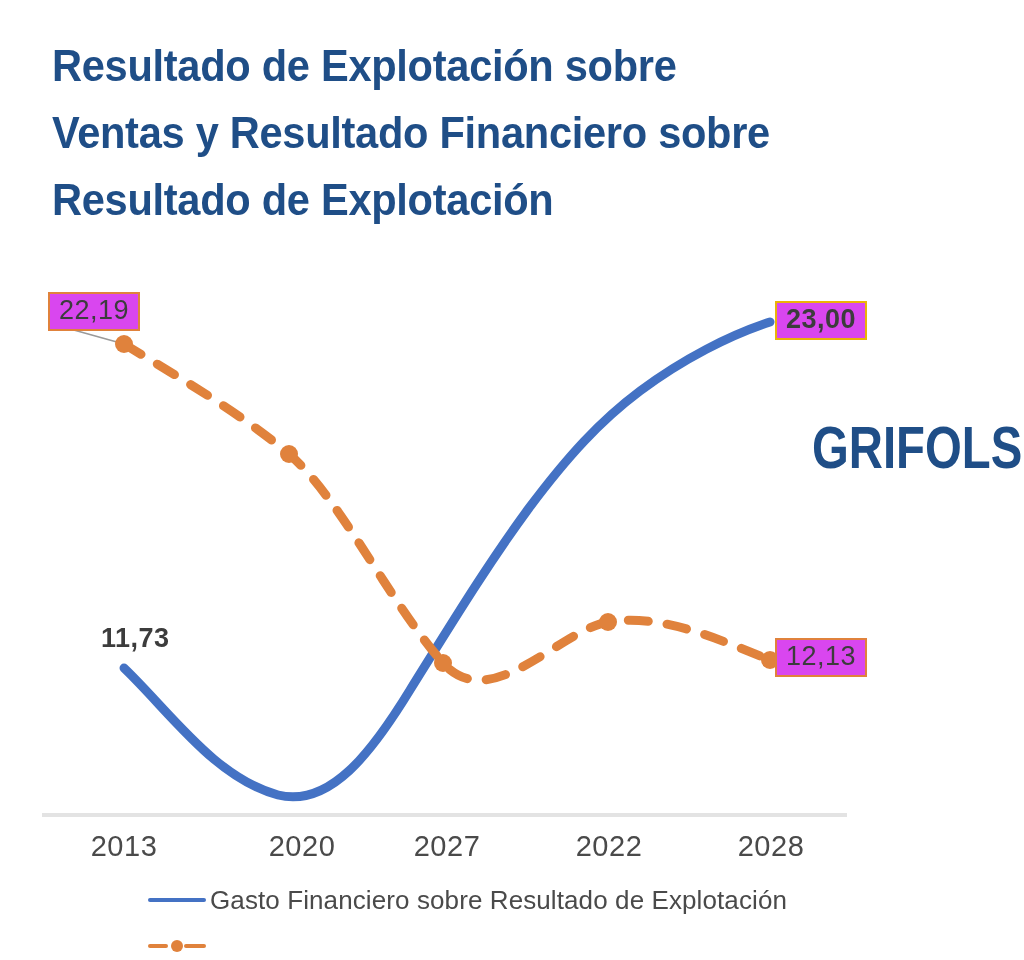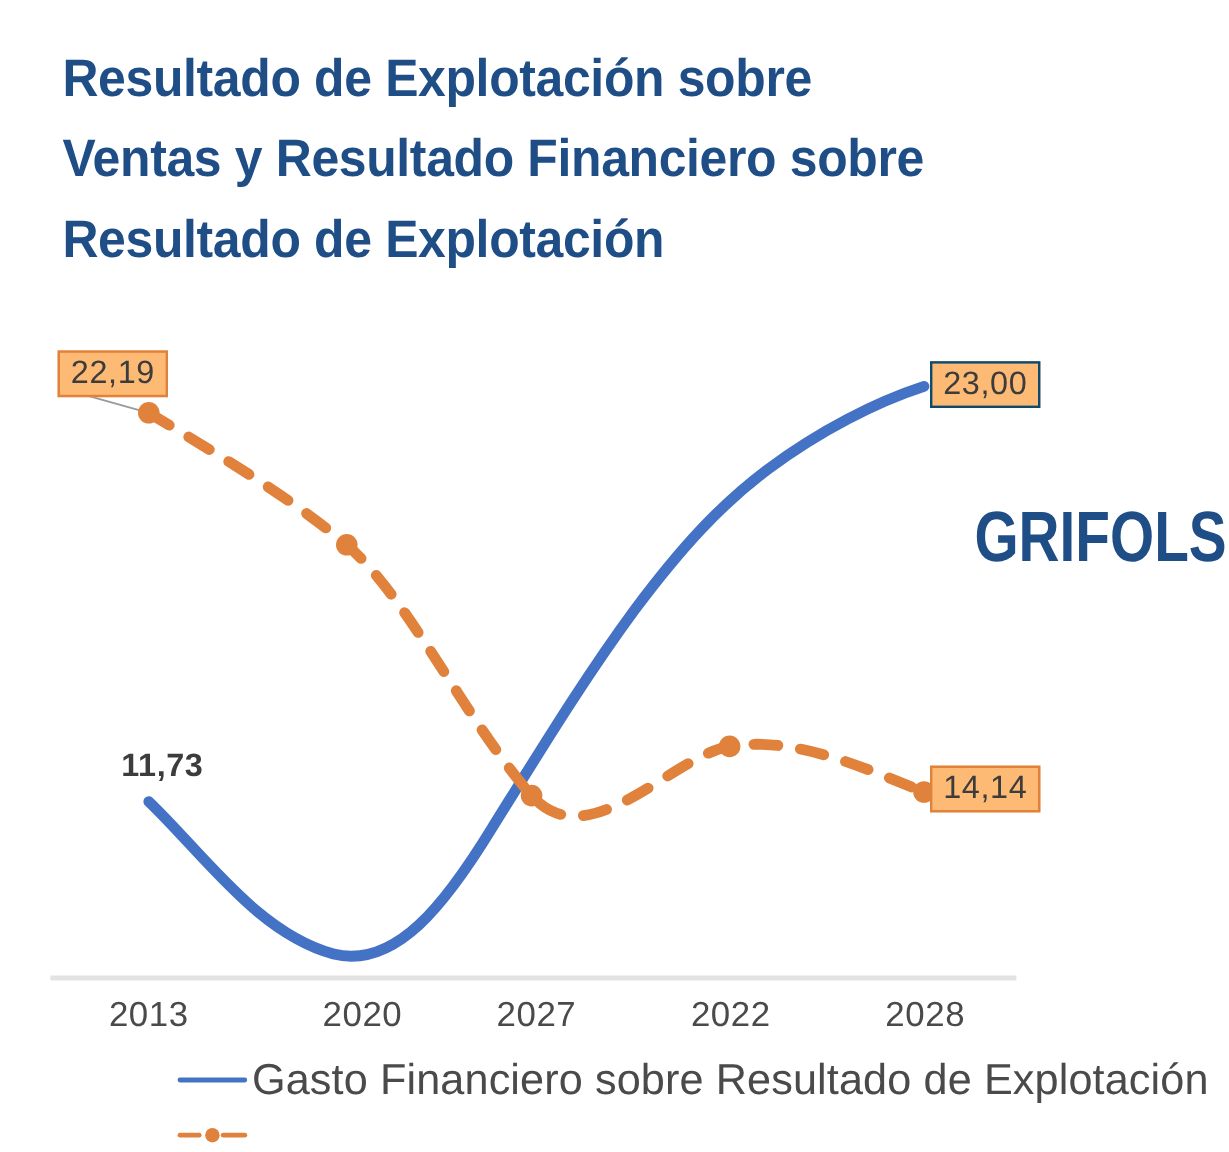--- a/index.html
+++ b/index.html
@@ -28,28 +28,28 @@
 
   
   .chart-area{position:absolute;left:0;top:0;width:1024px;height:960px;}
   svg.plot{position:absolute;left:0;top:0;width:1024px;height:960px;display:block;}
 
   
   .callout{
     position:absolute;
     font-size:27px;
     color:#3c3c3c;
-    background:#fdba74;
+    background:#d946ef;
     padding:2px 9px 4px 9px;
     white-space:nowrap;
     line-height:1.08;
     letter-spacing:0.5px;
   }
   .callout.boxed-orange{border:2px solid #E0823C;}
-  .callout.boxed-blue{border:2px solid #0c4a6e;}
+  .callout.boxed-blue{border:2px solid #eab308;font-weight:bold;}
   .callout.plain{border:none;background:transparent;}
 
   #cal-2219{left:48px;top:292px;}
   #cal-2300{left:775px;top:301px;}
   #cal-1213{left:775px;top:638px;}
   #cal-1173{left:92px;top:622px;font-weight:bold;}
 
   
   .xtick{
     position:absolute;
@@ -84,21 +84,21 @@
   .legend-key.solid .bar{background:#4472C4;}
   .legend-key.dashed .seg{
     position:absolute;top:7px;height:4px;border-radius:2px;background:#E0823C;
   }
   .legend-key.dashed .seg.s1{left:0;width:20px;}
   .legend-key.dashed .seg.s2{left:36px;width:22px;}
   .legend-key.dashed .dot{
     position:absolute;left:23px;top:3px;width:12px;height:12px;border-radius:50%;
     background:#E0823C;
   }
-  .legend-label{font-size:36px;color:#4a4a4a;white-space:nowrap;letter-spacing:0.1px;}
+  .legend-label{font-size:26px;color:#4a4a4a;white-space:nowrap;letter-spacing:0.1px;}
 </style>
 </head>
 <body>
 
 <div id="page">
 
   <div class="title-block">
     <div class="title-line">Resultado de Explotación sobre</div>
     <div class="title-line">Ventas y Resultado Financiero sobre</div>
     <div class="title-line">Resultado de Explotación</div>
@@ -127,21 +127,21 @@
       <circle cx="124" cy="344" r="9" fill="#E0823C"></circle>
       <circle cx="289" cy="454" r="9" fill="#E0823C"></circle>
       <circle cx="443" cy="663" r="9" fill="#E0823C"></circle>
       <circle cx="608" cy="622" r="9" fill="#E0823C"></circle>
       <circle cx="770" cy="660" r="9" fill="#E0823C"></circle>
 
     </svg>
 
     <div class="callout boxed-orange" id="cal-2219">22,19</div>
     <div class="callout boxed-blue" id="cal-2300">23,00</div>
-    <div class="callout boxed-orange" id="cal-1213">14,14</div>
+    <div class="callout boxed-orange" id="cal-1213">12,13</div>
     <div class="callout plain" id="cal-1173">11,73</div>
 
     <div class="xtick" style="left:124px;">2013</div>
     <div class="xtick" style="left:302px;">2020</div>
     <div class="xtick" style="left:447px;">2027</div>
     <div class="xtick" style="left:609px;">2022</div>
     <div class="xtick" style="left:771px;">2028</div>
   </div>
 
   <div class="brand">GRIFOLS</div>

